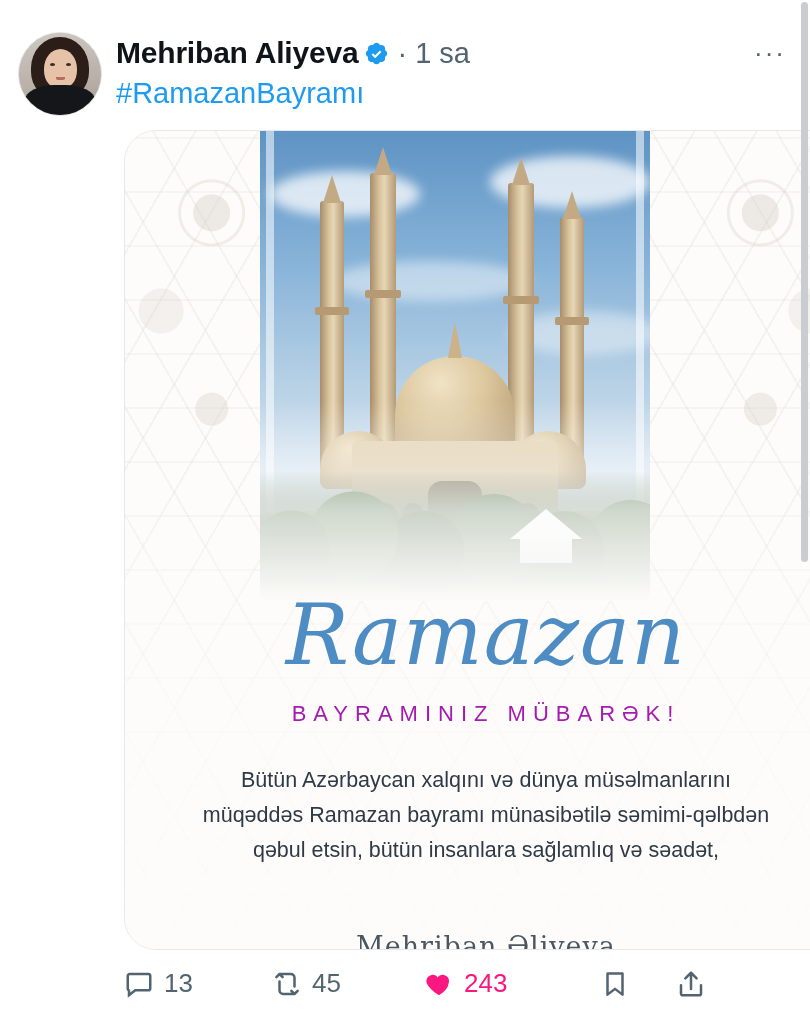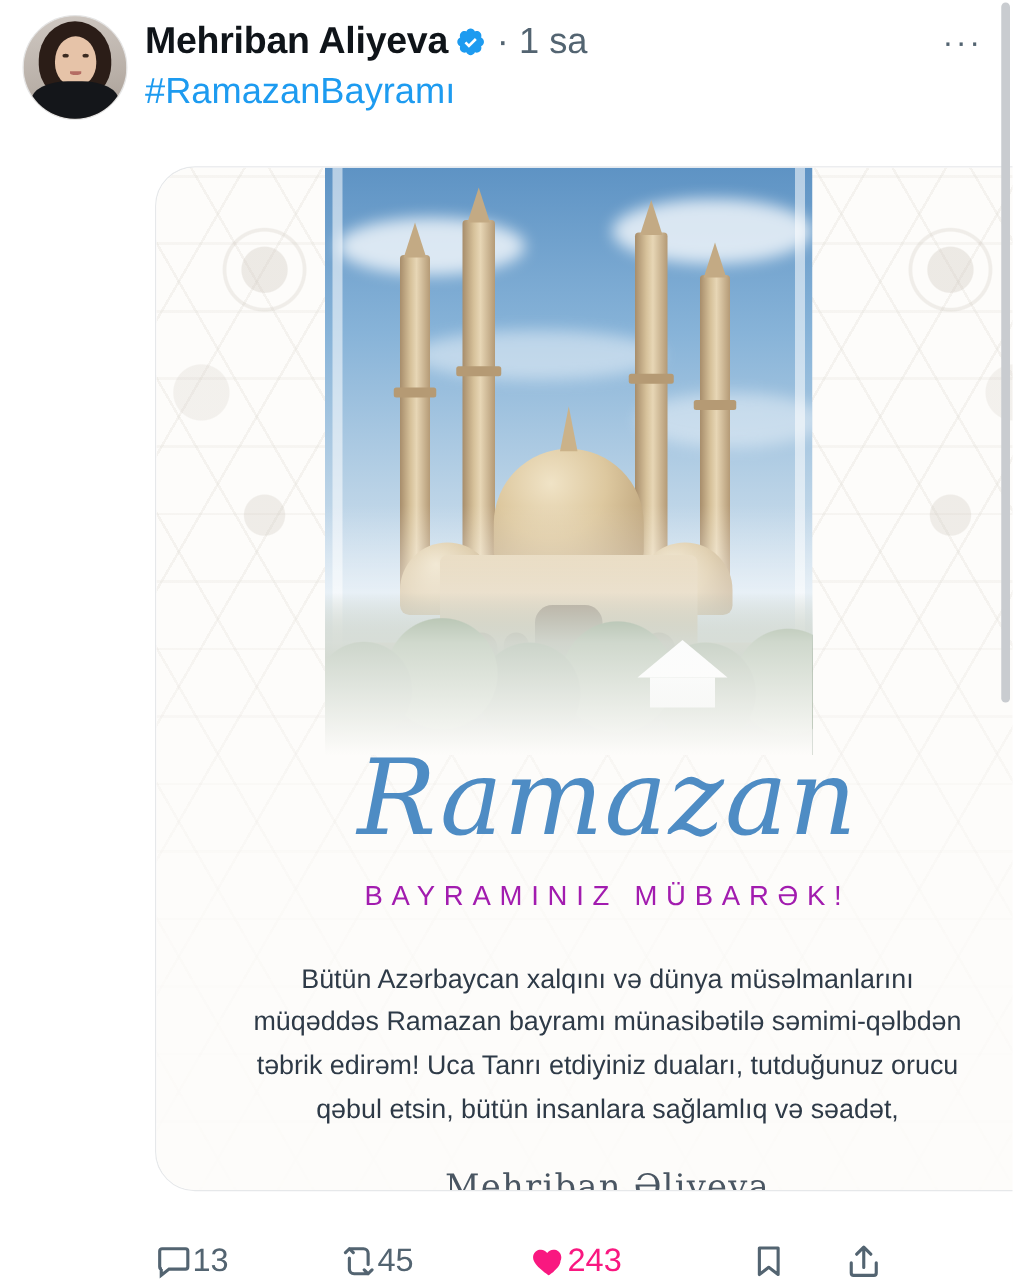--- a/index.html
+++ b/index.html
@@ -13,24 +13,23 @@
     height: 1024px;
     font-family: "Liberation Sans", sans-serif;
     color: #0f1419;
     overflow: hidden;
     position: relative;
   }
 
   .tweet {
     width: 810px;
     height: 1024px;
-    padding: 12px 18px 0 18px;
+    padding: 32px 18px 0 18px;
     display: flex;
     flex-direction: column;
-    justify-content: space-between;
   }
 
   
   .header-row {
     display: flex;
     align-items: flex-start;
     gap: 14px;
   }
   .avatar {
     width: 84px;
@@ -394,21 +393,21 @@
     margin: 18px 0 0 106px;
     width: 656px;
     display: flex;
     align-items: center;
     color: #536471;
     font-size: 26px;
   }
   .action {
     display: flex;
     align-items: center;
-    gap: 0;
+    gap: 10px;
     cursor: pointer;
     white-space: nowrap;
   }
   .action.reply  { width: 148px; }
   .action.retweet{ width: 152px; }
   .action.like   { width: 170px; color: #f91880; }
   .action.views  { width: 140px; }
   .action.bookmark { margin-left: 6px; }
   .action.share  { margin-left: 46px; }
   .ic { width: 30px; height: 30px; display: block; }
@@ -495,21 +494,20 @@
       </div>
       <div class="photo-fade"></div>
     </div>
 
     <div class="ramazan">Ramazan</div>
     <div class="subline">BAYRAMINIZ MÜBARƏK!</div>
 
     <div class="greeting">
       <p>Bütün Azərbaycan xalqını və dünya müsəlmanlarını</p>
       <p>müqəddəs Ramazan bayramı münasibətilə səmimi-qəlbdən</p>
-      <p>təbrik edirəm! Uca Tanrı etdiyiniz duaları, tutduğunuz orucu</p>
       <p>qəbul etsin, bütün insanlara sağlamlıq və səadət,</p>
 
     </div>
 
     <div class="sig">
       <div class="sig-name">Mehriban Əliyeva</div>
 
     </div>
   </div>
 

